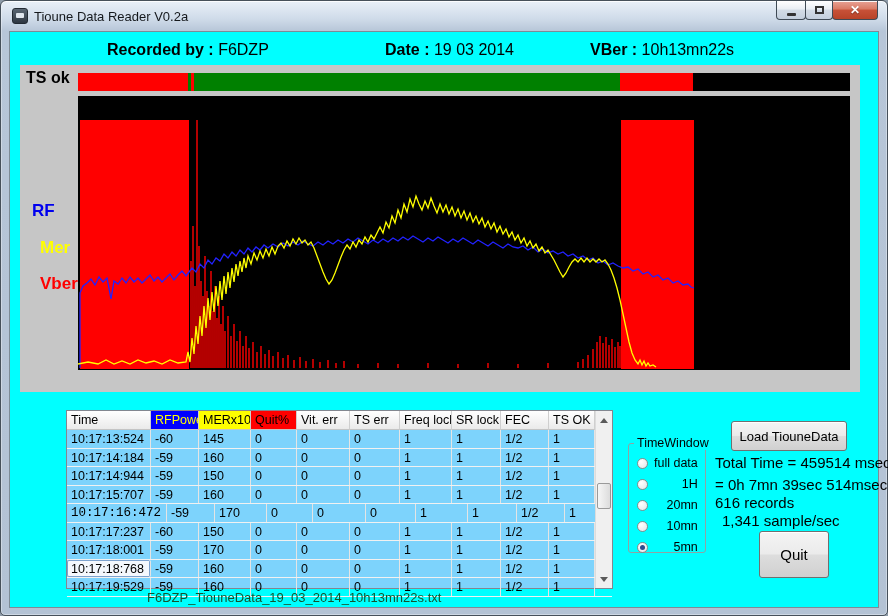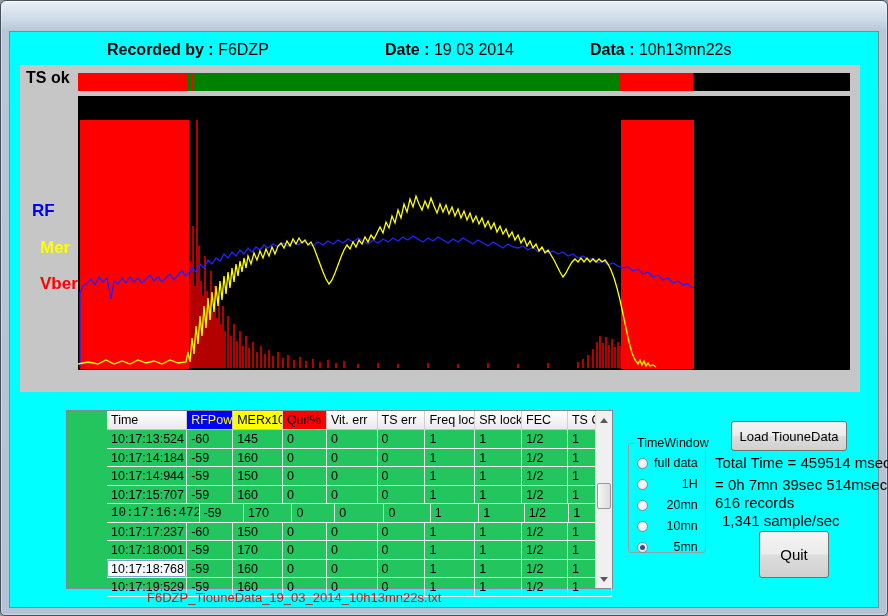--- a/index.html
+++ b/index.html
@@ -37,21 +37,21 @@
   .ts-seg{position:absolute;top:0;bottom:0;}
 
   .chart-box{position:absolute;left:58px;top:31px;width:772px;height:274px;background:#000;}
   .chart-box svg{display:block;width:100%;height:100%;}
   .leg{position:absolute;font-size:17px;font-weight:bold;white-space:nowrap;}
   .leg.rf{left:12px;top:136px;}
   .leg.mer{left:20px;top:173px;}
   .leg.vber{left:20px;top:209px;}
 
   
-  .listview{position:absolute;left:56px;top:378px;width:547px;height:179px;background:#22c55e;border:1px solid #828790;box-sizing:border-box;padding-left:40px;}
+  .listview{position:absolute;left:56px;top:378px;width:547px;height:179px;background:#7dd3fc;border:1px solid #828790;box-sizing:border-box;}
   .lv-head{display:flex;height:19px;}
   .lv-cell{box-sizing:border-box;font-size:12.5px;color:#000;padding:2px 0 0 4px;white-space:nowrap;overflow:hidden;}
   .lv-hcell{background:linear-gradient(#ffffff,#eaeaea);border-right:1px solid #cfcfcf;border-bottom:1px solid #c4c4c4;}
   .lv-row{display:flex;height:17.5px;border-bottom:1px solid #f1f1f1;}
   .lv-bcell{border-right:1px solid #e4e4e4;}
   .lv-bcell.sel{box-shadow:inset 0 0 0 1px #7da2ce;border-radius:2px;background:#f4f8fd;}
   .lv-scroll{position:absolute;right:0;top:0;width:17px;height:100%;background:#f0f0f0;border-left:1px solid #dcdcdc;box-sizing:border-box;}
   .sb-btn{position:absolute;left:0;width:16px;height:16px;display:flex;align-items:center;justify-content:center;}
   .sb-up{top:1px;} .sb-down{bottom:1px;}
   .arr-up{width:0;height:0;border-left:4px solid transparent;border-right:4px solid transparent;border-bottom:5px solid #5a5a5a;}
@@ -70,32 +70,49 @@
   .groupbox{position:absolute;left:618px;top:411px;width:78px;height:110px;border:1px solid #8fa3a3;border-radius:3px;box-sizing:border-box;}
   .groupbox .legend{position:absolute;top:-8px;left:5px;background:#00ffff;padding:0 3px;font-size:12.5px;color:#000;white-space:nowrap;}
   .radio-list{position:absolute;left:8px;top:12px;display:flex;flex-direction:column;gap:7px;}
   .radio-item{display:flex;align-items:center;gap:6px;height:14px;font-size:12.5px;color:#000;white-space:nowrap;justify-content:space-between;}
   .radio{position:relative;width:11px;height:11px;border-radius:50%;border:1px solid #8b8b8b;box-sizing:border-box;
     background:radial-gradient(circle at 35% 30%,#ffffff,#dfe4e8);flex:0 0 auto;}
   .radio.checked::after{content:'';position:absolute;left:2px;top:2px;width:5px;height:5px;border-radius:50%;background:#2a4f8f;}
 
   .stats-line{position:absolute;left:705px;font-size:15px;color:#000;white-space:nowrap;}
 
-  .filename{position:absolute;left:137px;top:558px;font-size:13px;color:#b91c1c;white-space:nowrap;}
+  .filename{position:absolute;left:137px;top:558px;font-size:13px;color:#14532d;white-space:nowrap;}
 </style>
 </head>
 <body>
 
 <div class="window">
+  <div class="titlebar">
+    <div class="app-icon">
+      <div class="app-icon-inner"></div>
+    </div>
+    <span class="title-text">Tioune Data Reader V0.2a</span>
+    <div class="winbtns">
+      <div class="wbtn min">
+          <span class="glyph-min"></span>
+        </div>
+      <div class="wbtn max">
+          <span class="glyph-max"></span>
+        </div>
+      <div class="wbtn close">
+          <span class="glyph-close">✕</span>
+        </div>
+    </div>
+  </div>
 
   <div class="client">
 
     <span class="hdr" style="left:97px;top:9px;"><b>Recorded by :</b>&nbsp;<span>F6DZP</span></span>
     <span class="hdr" style="left:375px;top:9px;"><b>Date :</b>&nbsp;<span>19 03 2014</span></span>
-    <span class="hdr" style="left:580px;top:9px;"><b>Data :</b>&nbsp;<span>10h13mn22s</span></span>
+    <span class="hdr" style="left:580px;top:9px;"><b>VBer :</b>&nbsp;<span>10h13mn22s</span></span>
 
     <div class="gray-panel">
       <span class="ts-label">TS ok</span>
       <div class="ts-bar">
           <div class="ts-seg" style="left: 0%; width: 14.2487%; background: rgb(255, 0, 0);"></div>
           <div class="ts-seg" style="left: 14.2487%; width: 0.388601%; background: rgb(0, 128, 0);"></div>
           <div class="ts-seg" style="left: 14.6373%; width: 0.388601%; background: rgb(255, 0, 0);"></div>
           <div class="ts-seg" style="left: 15.0259%; width: 55.1813%; background: rgb(0, 128, 0);"></div>
           <div class="ts-seg" style="left: 70.2073%; width: 9.45596%; background: rgb(255, 0, 0);"></div>
           <div class="ts-seg" style="left: 79.6632%; width: 20.3368%; background: rgb(0, 0, 0);"></div>

